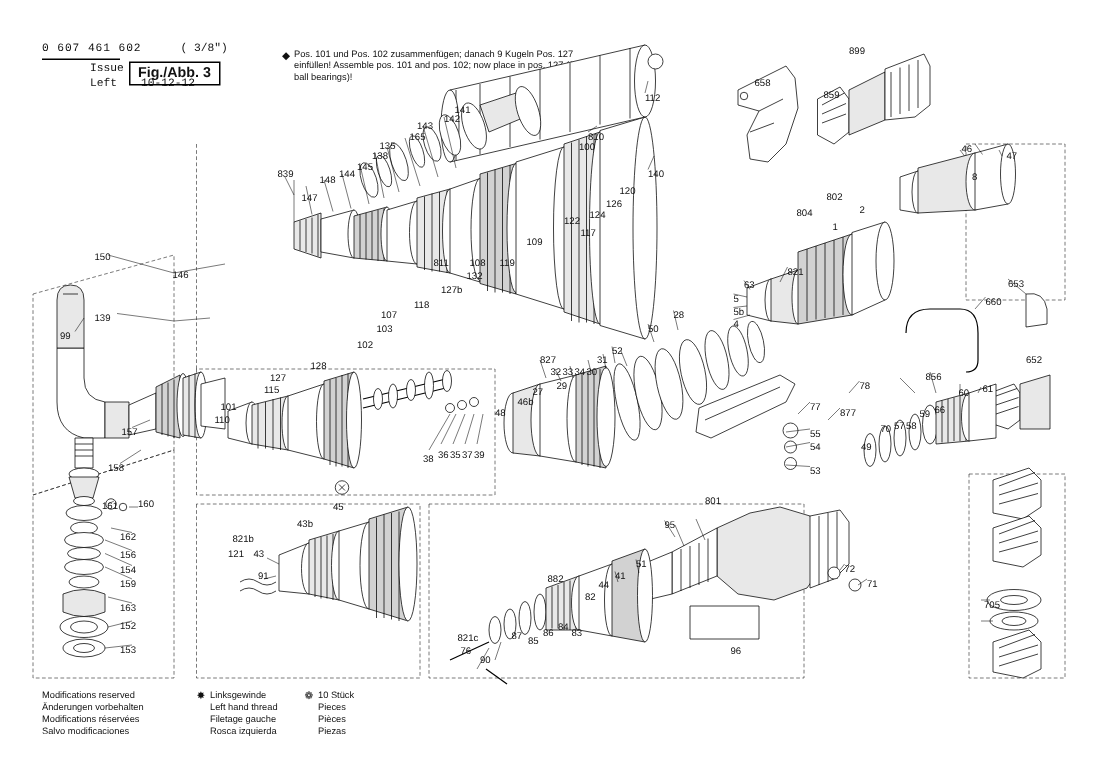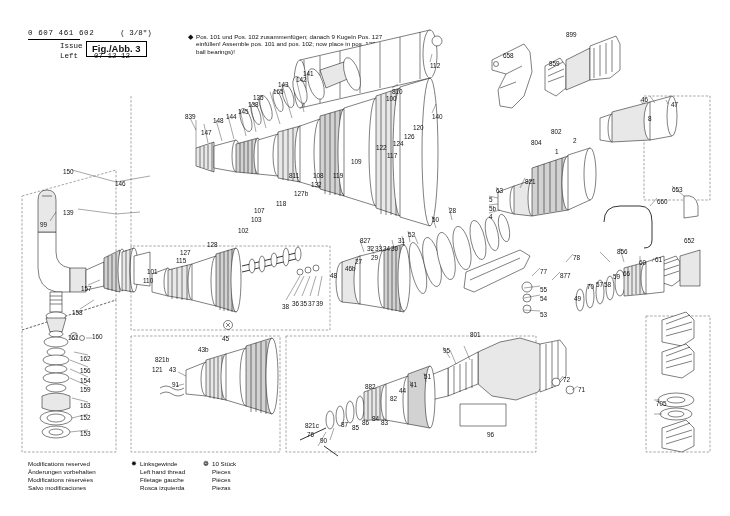--- a/index.html
+++ b/index.html
@@ -62,21 +62,21 @@
       <div class="paren">( 3/8")</div>
     </div>
   </div>
   <div class="hdr-line"></div>
   <div class="hdr" style="top:41px">
     <div class="row">
         <div class="lbl">Issue</div>
       </div>
     <div class="row">
       <div class="lbl">Left</div>
-      <div>07-12-12</div>
+      <div>10-12-12</div>
     </div>
   </div>
   <div class="figbox">Fig./Abb. 3</div>
 
   <div class="diamond">◆</div>
   <div class="note note-top">Pos. 101 und Pos. 102 zusammenfügen; danach 9 Kugeln Pos. 127 einfüllen! Assemble pos. 101 and pos. 102; now place in pos. 127 (9 ball bearings)!</div>
 
   <svg class="art" viewBox="0 0 730 516">
 
     <path class="dash" d="M22 196 L116 170 L116 300 L22 330 Z"></path>

